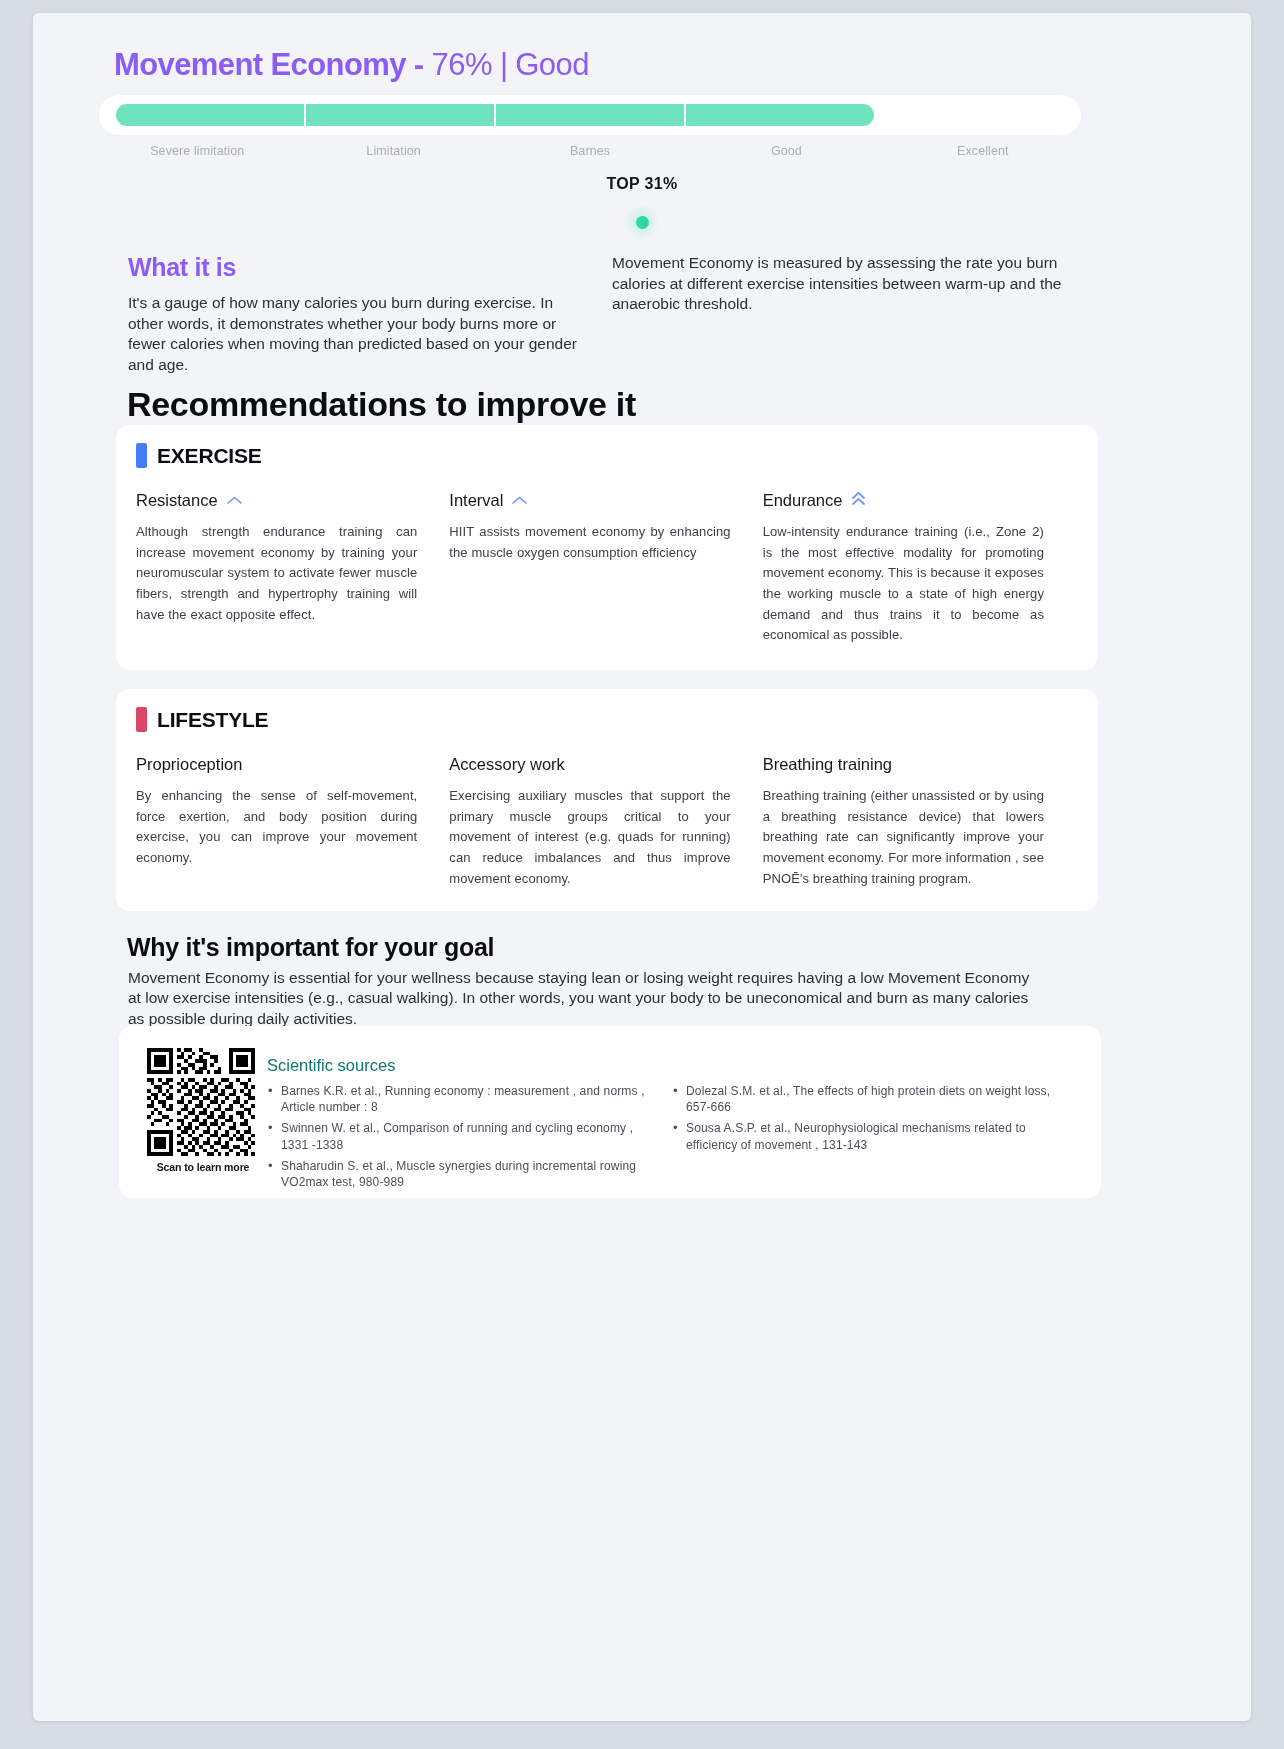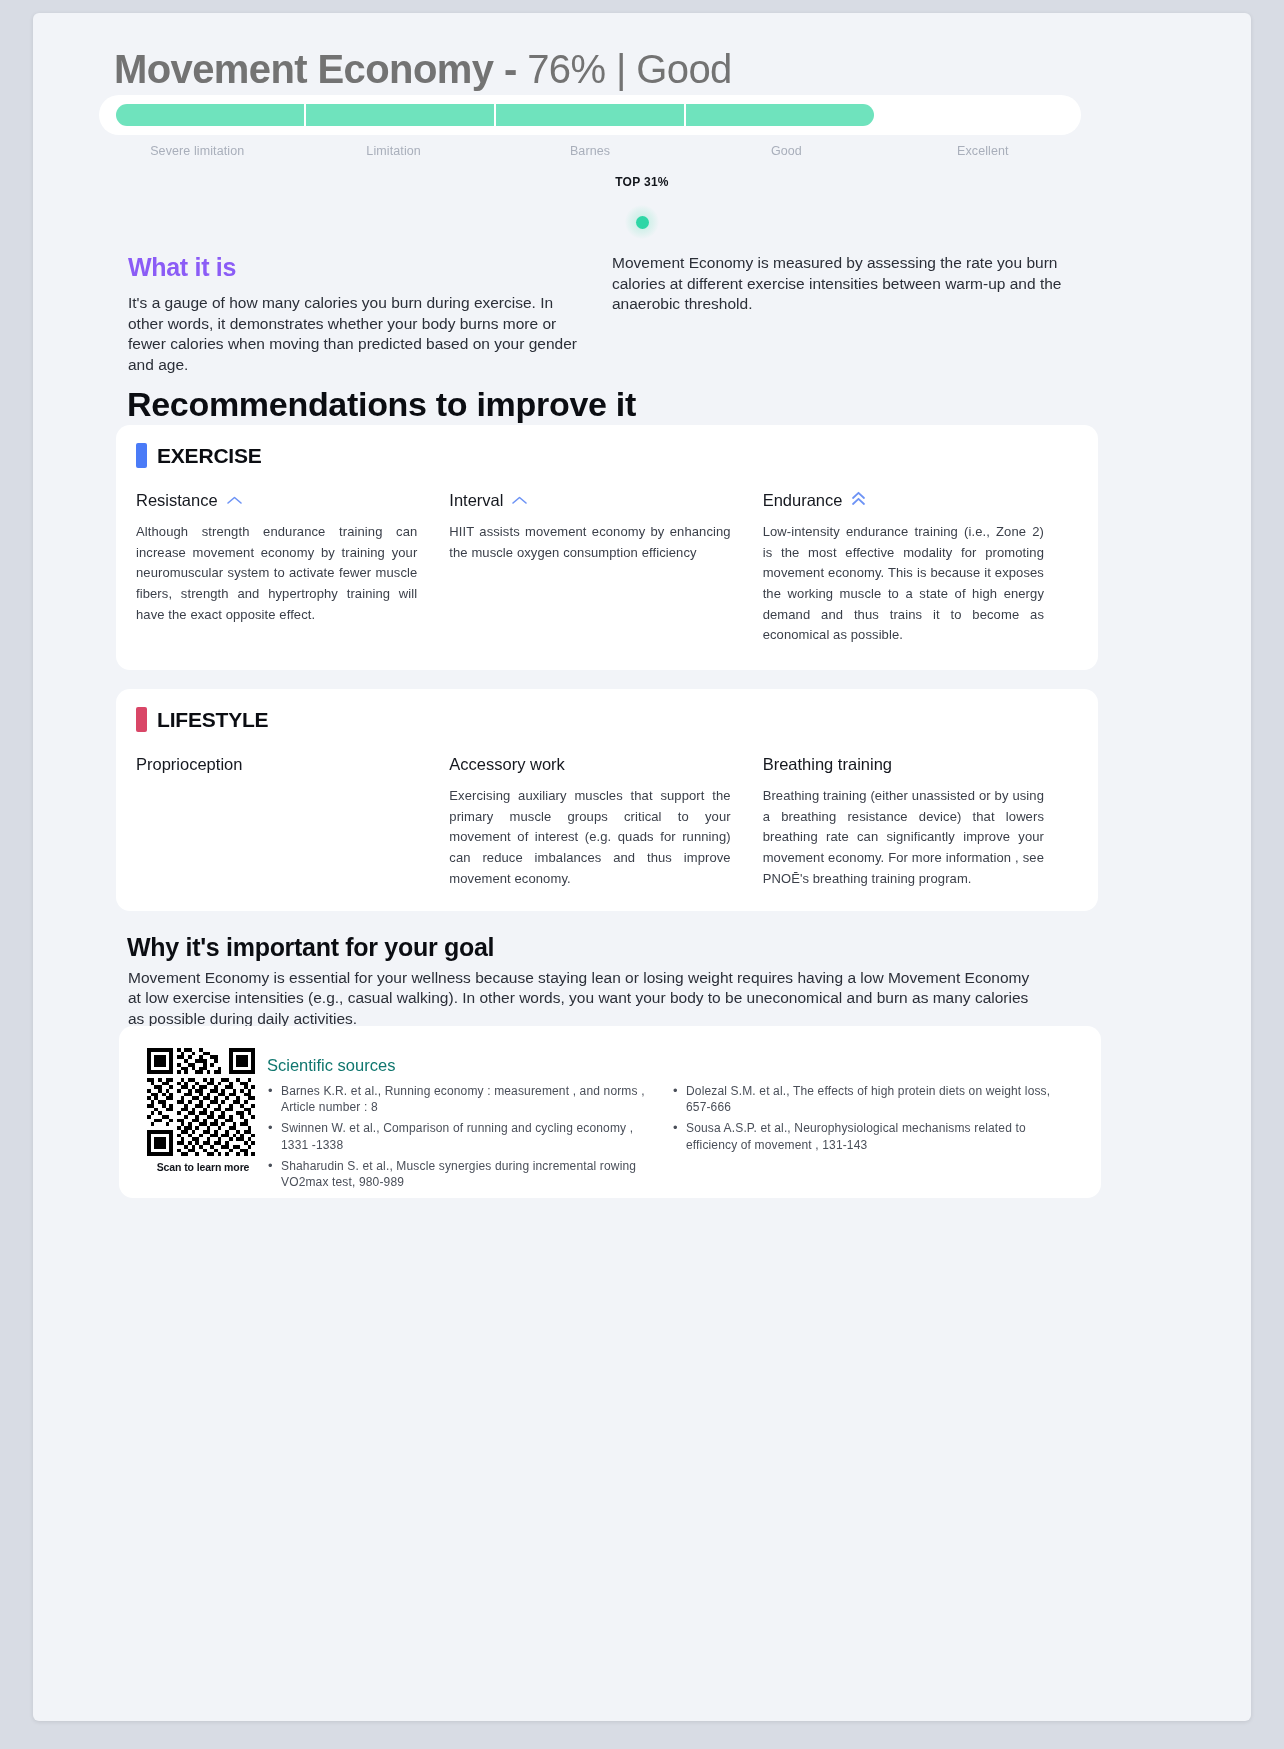--- a/index.html
+++ b/index.html
@@ -19,23 +19,23 @@
     border-radius: 6px;
     box-shadow: 0 1px 4px rgba(0,0,0,0.10);
     overflow: hidden;
   }
 
   
   .title {
     position: absolute;
     left: 81px;
     top: 34px;
-    font-size: 40px;
+    font-size: 31px;
     letter-spacing: -0.6px;
-    color: #737373;
+    color: #8b5cf6;
     white-space: nowrap;
   }
   .title .strong { font-weight: bold; }
   .title .light  { font-weight: normal; }
 
   
   .bar-shell {
     position: absolute;
     left: 66px;
     top: 82px;
@@ -77,21 +77,21 @@
     color: #a9afbb;
     letter-spacing: 0.1px;
   }
 
   .top-pct {
     position: absolute;
     top: 162px;
     left: 0;
     width: 1218px;
     text-align: center;
-    font-size: 12px;
+    font-size: 16px;
     font-weight: bold;
     color: #12151b;
     letter-spacing: 0.3px;
   }
   .marker {
     position: absolute;
     left: 50%;
     top: 192px;
     transform: translateX(-50%);
     width: 34px;
@@ -370,20 +370,21 @@
   <div class="card lifestyle">
     <div class="card-title">
       <div class="pill pink"></div>
       <div class="card-title-text">LIFESTYLE</div>
     </div>
     <div class="cols">
       <div class="col">
         <div class="col-head">
           <span>Proprioception</span>
         </div>
+        <div class="col-body">By enhancing the sense of self-movement, force exertion, and body position during exercise, you can improve your movement economy.</div>
       </div>
       <div class="col">
         <div class="col-head">
           <span>Accessory work</span>
         </div>
         <div class="col-body">Exercising auxiliary muscles that support the primary muscle groups critical to your movement of interest (e.g. quads for running) can reduce imbalances and thus improve movement economy.</div>
       </div>
       <div class="col">
         <div class="col-head">
           <span>Breathing training</span>

